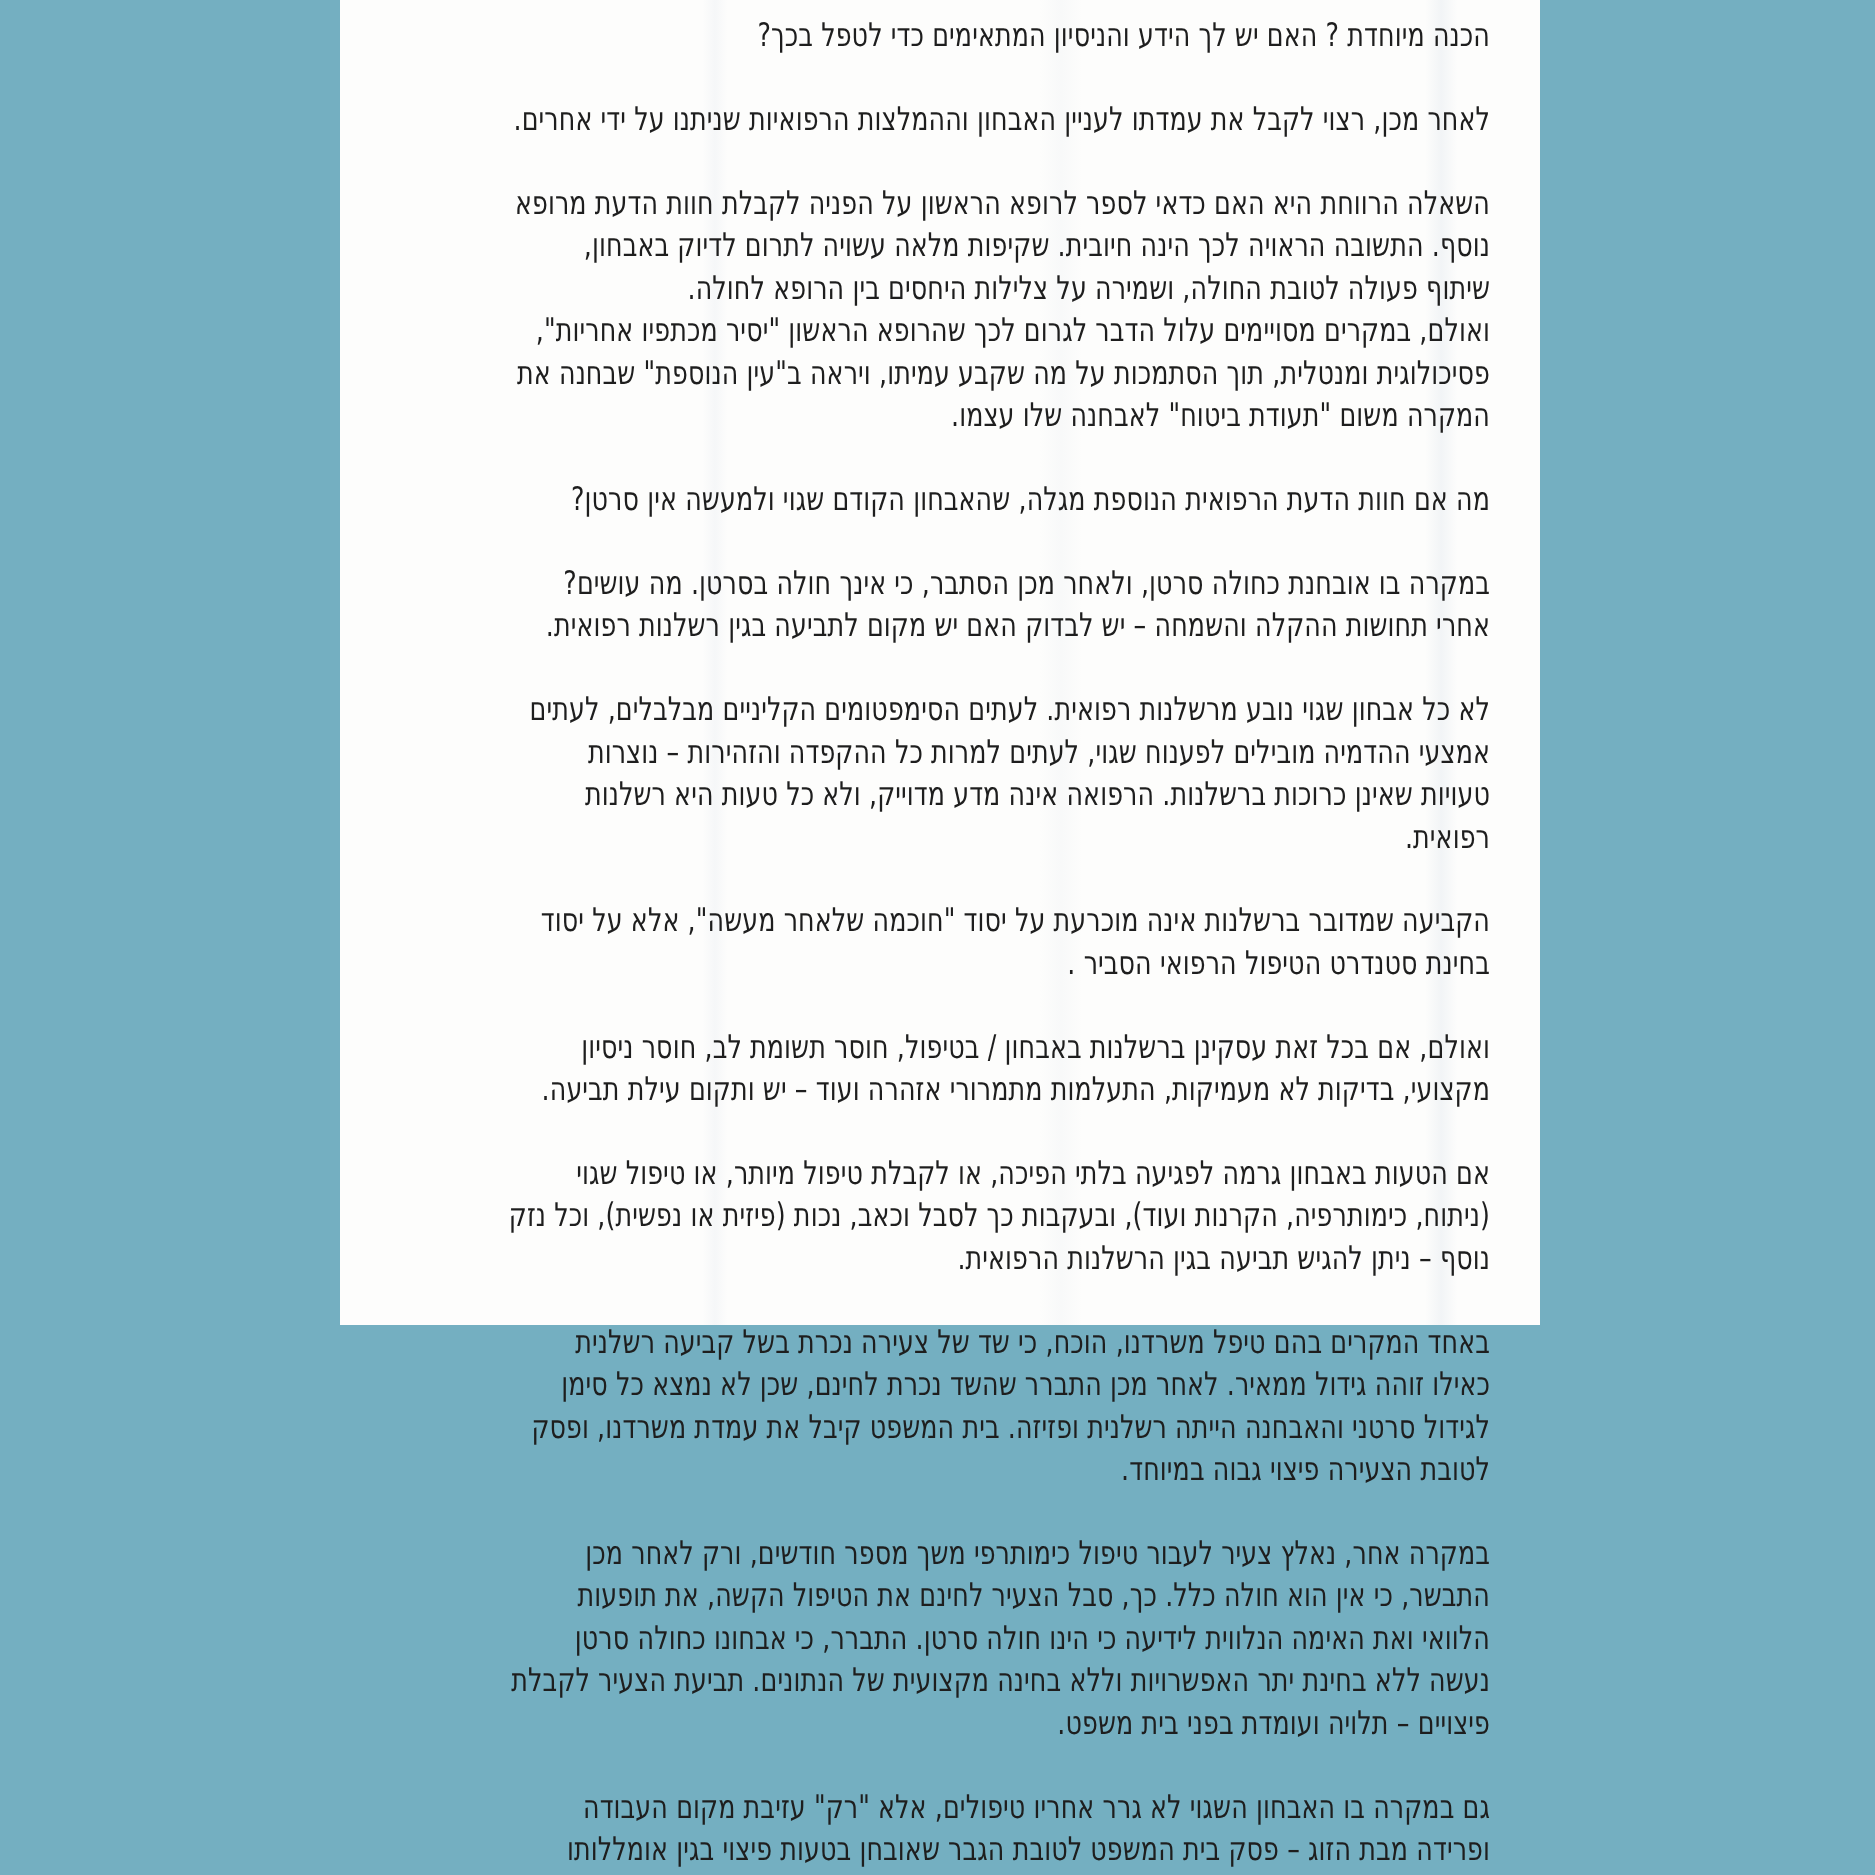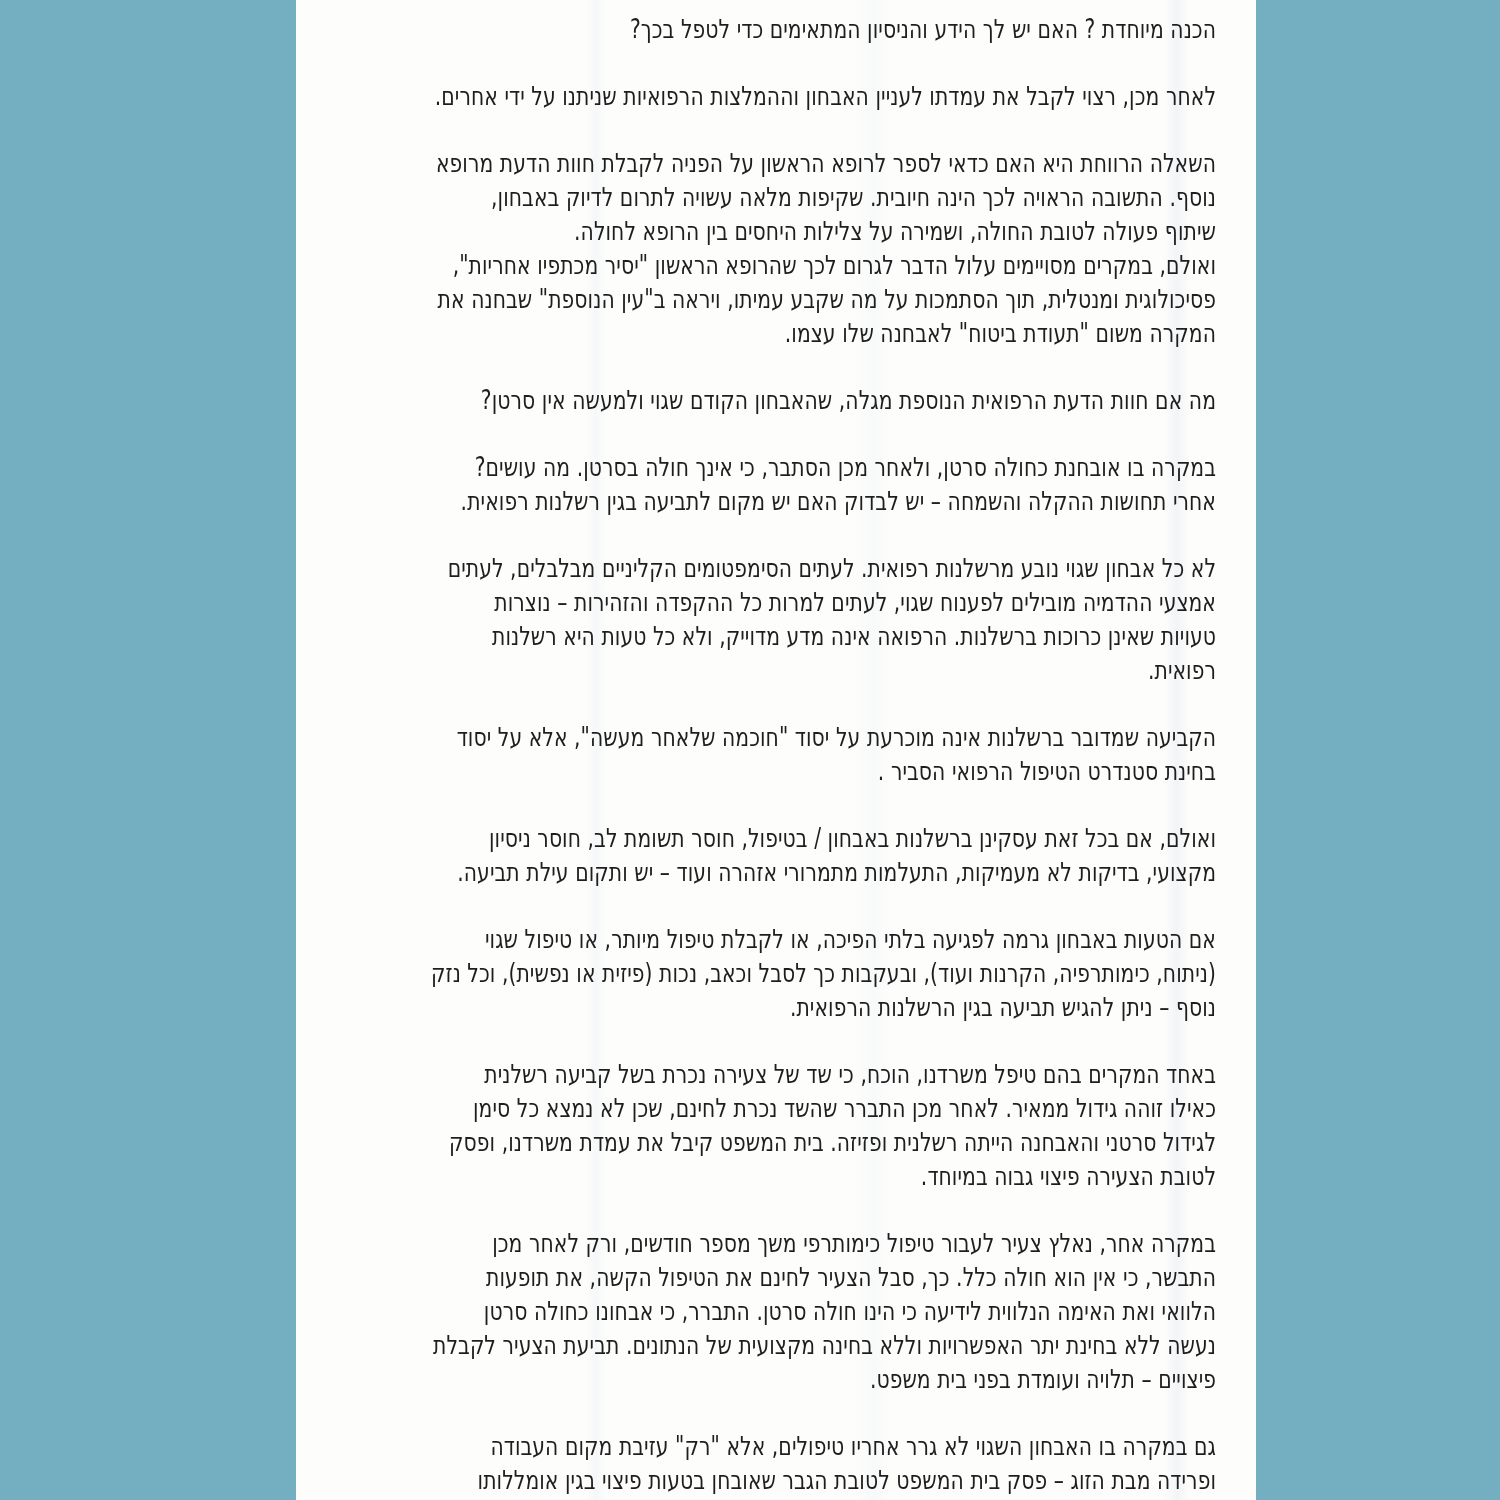--- a/index.html
+++ b/index.html
@@ -14,31 +14,30 @@
     position: relative;
     width: 1500px;
     height: 1500px;
     background: #74afc1;
   }
   .paper {
     position: absolute;
     left: 272px;
     top: 0;
     width: 960px;
-    height: 1500px;
+    height: 1060px;
     background: #fdfdfc;
     
     background-image:
       linear-gradient(90deg, rgba(190,205,220,0.00) 0%, rgba(190,205,220,0.18) 50%, rgba(190,205,220,0.00) 100%),
       linear-gradient(90deg, rgba(200,210,225,0.00) 0%, rgba(200,210,225,0.14) 50%, rgba(200,210,225,0.00) 100%),
       linear-gradient(90deg, rgba(210,218,228,0.00) 0%, rgba(210,218,228,0.12) 50%, rgba(210,218,228,0.00) 100%);
     background-repeat: no-repeat;
     background-size: 26px 1500px, 20px 1500px, 34px 1500px;
     background-position: 868px 0, 290px 0, 560px 0;
-    margin-left: 24px;
   }
   .text-area {
     position: absolute;
     top: 12px;
     right: 40px;
     width: 1105px;
     direction: rtl;
     text-align: right;
     transform: scaleX(0.78);
     transform-origin: top right;

